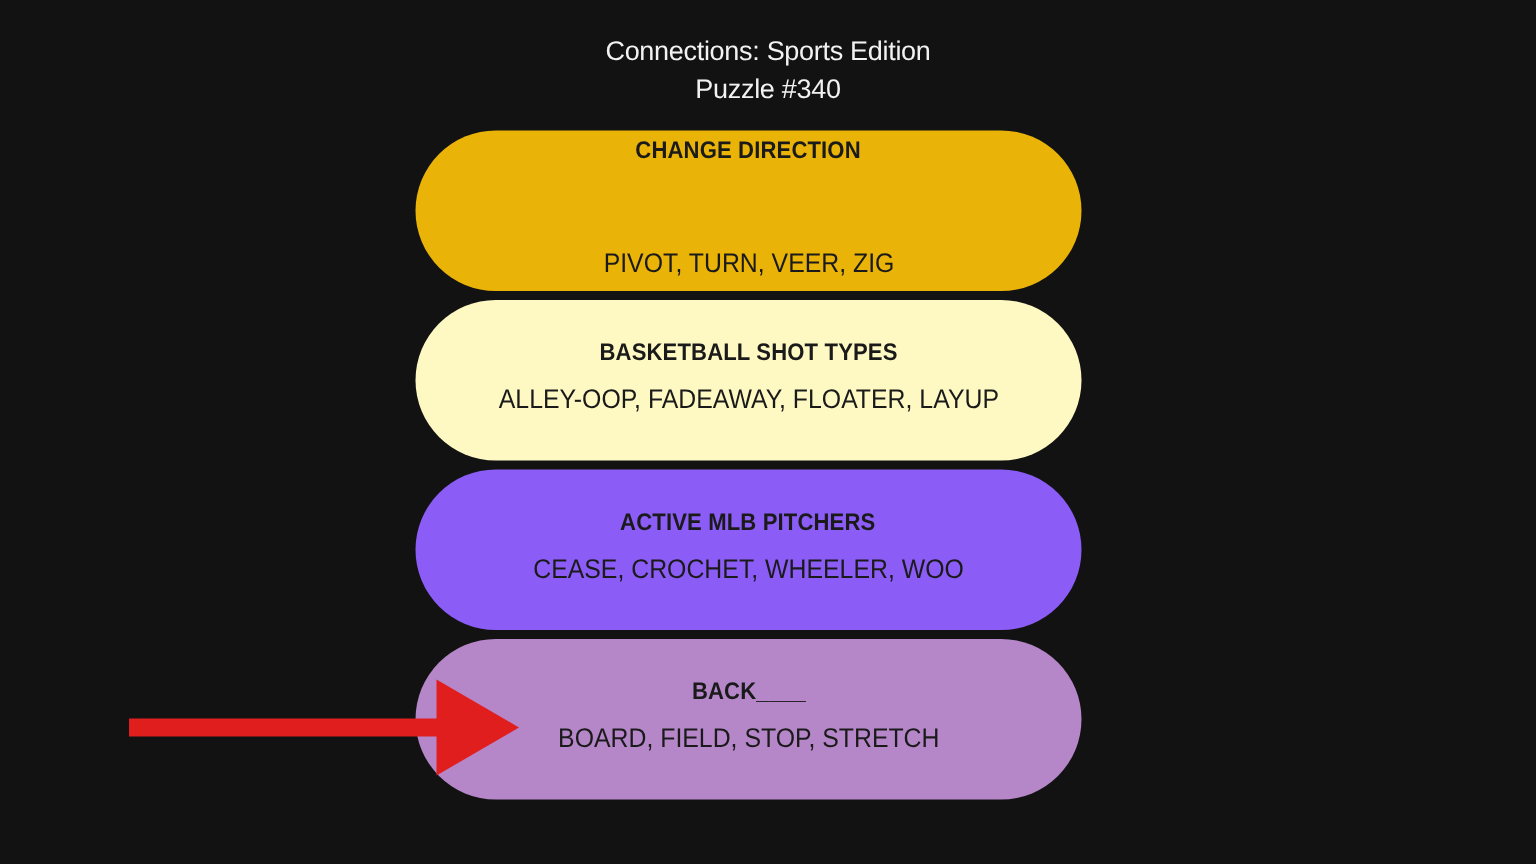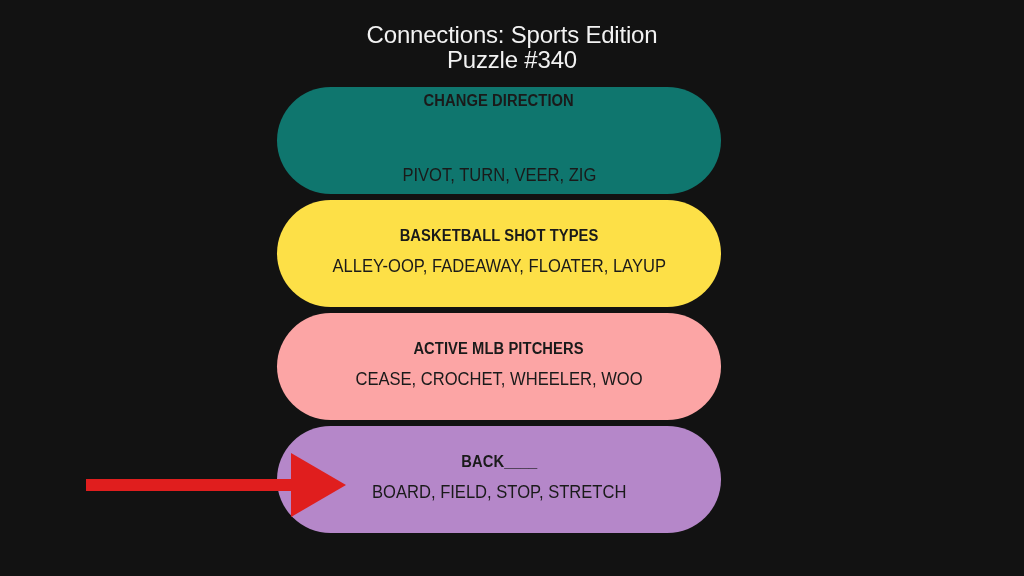--- a/index.html
+++ b/index.html
@@ -17,21 +17,21 @@
       height: 576px;
       background: #121212;
     }
     .header {
       position: absolute;
       top: 22px;
       left: 0;
       width: 1024px;
       text-align: center;
       color: #f2f2f2;
-      font-size: 24px;
+      font-size: 18px;
       line-height: 25px;
       font-weight: 400;
       letter-spacing: -0.2px;
     }
     .header div { display: block; }
     .groups {
       position: absolute;
       left: 277px;
       top: 87px;
       width: 444px;
@@ -77,29 +77,29 @@
 <body>
 
 <div class="stage">
 
   <div class="header">
     <div>Connections: Sports Edition</div>
     <div>Puzzle #340</div>
   </div>
 
   <div class="groups">
-    <div class="group" style="background:#0f766e;gap:44px;">
+    <div class="group" style="background:#eab308;gap:44px;">
       <div class="group-title">CHANGE DIRECTION</div>
       <div class="group-members">PIVOT, TURN, VEER, ZIG</div>
     </div>
-    <div class="group" style="background:#fde047;">
+    <div class="group" style="background:#fef9c3;">
       <div class="group-title">BASKETBALL SHOT TYPES</div>
       <div class="group-members">ALLEY-OOP, FADEAWAY, FLOATER, LAYUP</div>
     </div>
-    <div class="group" style="background:#fca5a5;">
+    <div class="group" style="background:#8b5cf6;">
       <div class="group-title">ACTIVE MLB PITCHERS</div>
       <div class="group-members">CEASE, CROCHET, WHEELER, WOO</div>
     </div>
     <div class="group" style="background:#b587c9;align-items:center;">
       <div class="group-title">BACK____</div>
       <div class="group-members">BOARD, FIELD, STOP, STRETCH</div>
     </div>
   </div>
 
   <svg class="arrow" viewBox="0 0 262 66" xmlns="http://www.w3.org/2000/svg">

